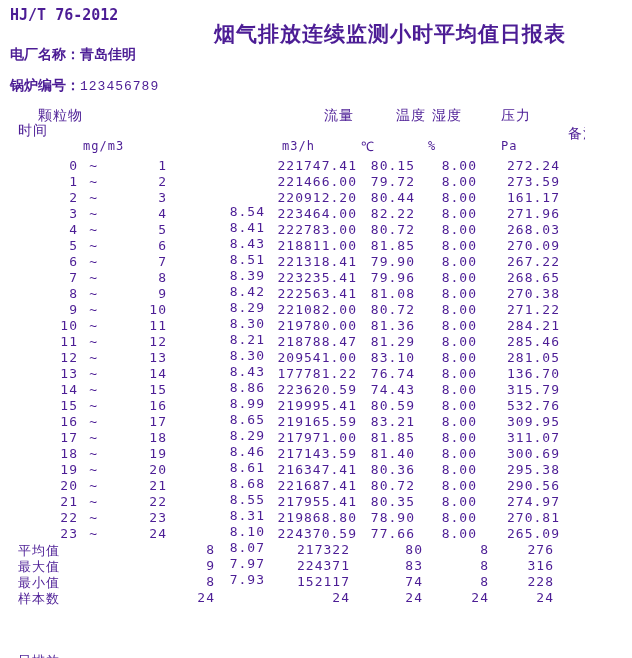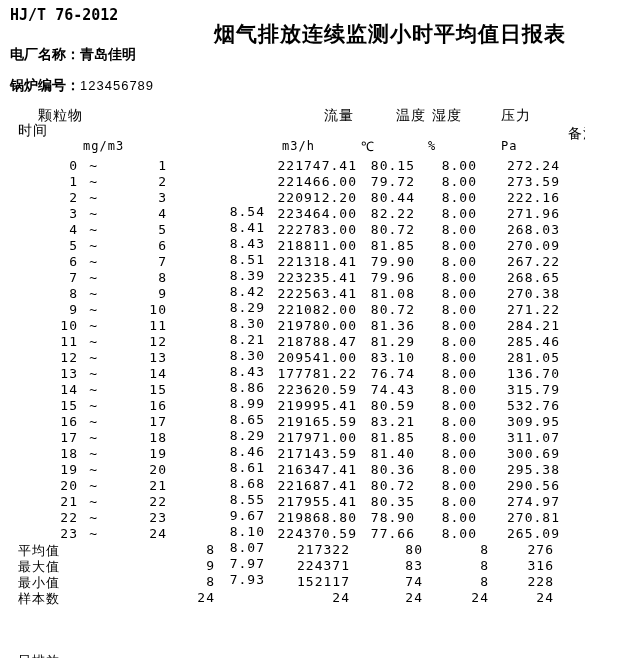--- a/index.html
+++ b/index.html
@@ -1,21 +1,21 @@
 <!DOCTYPE html>
 <html><head>
 <meta charset="utf-8">
 <style>
   html,body{margin:0;padding:0;background:#fff;}
   .page{
-    position:relative;width:585px;height:658px;background:#ffffff;color:#000000;
+    position:relative;width:585px;height:658px;background:#ffffff;color:#4c1d95;
     font-family:"DejaVu Sans",sans-serif;overflow:hidden;
   }
   .abs{position:absolute;white-space:nowrap;}
-  .num{font-family:Liberation Sans, sans-serif;}
+  .num{font-family:Liberation Mono, monospace;}
   .cjk{font-family:"DejaVu Sans","Liberation Sans",sans-serif;}
 
   .std{left:10px;top:6px;font:bold 15px "DejaVu Sans Mono",monospace;}
   .title{left:210px;top:20px;width:360px;text-align:center;font-weight:bold;font-size:21px;letter-spacing:1px;}
   .plant{left:10px;top:46px;font-weight:bold;font-size:14px;}
   .boiler{left:10px;top:77px;font-weight:bold;font-size:14px;}
   .boiler .num{font-weight:normal;font-size:13px;letter-spacing:1px;}
   .mdate{left:428px;top:77px;font-weight:bold;font-size:14px;}
 
   .h-cjk{font-size:14px;letter-spacing:1px;}
@@ -90,21 +90,21 @@
         <span class="c-press">273.59</span>
       </div>
       <div class="row">
         <span class="c-from">2</span>
         <span class="c-tilde">~</span>
         <span class="c-to">3</span>
         <span class="c-dust">8.43</span>
         <span class="c-flow">220912.20</span>
         <span class="c-temp">80.44</span>
         <span class="c-hum">8.00</span>
-        <span class="c-press">222.16</span>
+        <span class="c-press">161.17</span>
       </div>
       <div class="row">
         <span class="c-from">3</span>
         <span class="c-tilde">~</span>
         <span class="c-to">4</span>
         <span class="c-dust">8.51</span>
         <span class="c-flow">223464.00</span>
         <span class="c-temp">82.22</span>
         <span class="c-hum">8.00</span>
         <span class="c-press">271.96</span>
@@ -256,21 +256,21 @@
         <span class="c-dust">8.55</span>
         <span class="c-flow">217143.59</span>
         <span class="c-temp">81.40</span>
         <span class="c-hum">8.00</span>
         <span class="c-press">300.69</span>
       </div>
       <div class="row">
         <span class="c-from">19</span>
         <span class="c-tilde">~</span>
         <span class="c-to">20</span>
-        <span class="c-dust">9.67</span>
+        <span class="c-dust">8.31</span>
         <span class="c-flow">216347.41</span>
         <span class="c-temp">80.36</span>
         <span class="c-hum">8.00</span>
         <span class="c-press">295.38</span>
       </div>
       <div class="row">
         <span class="c-from">20</span>
         <span class="c-tilde">~</span>
         <span class="c-to">21</span>
         <span class="c-dust">8.10</span>

